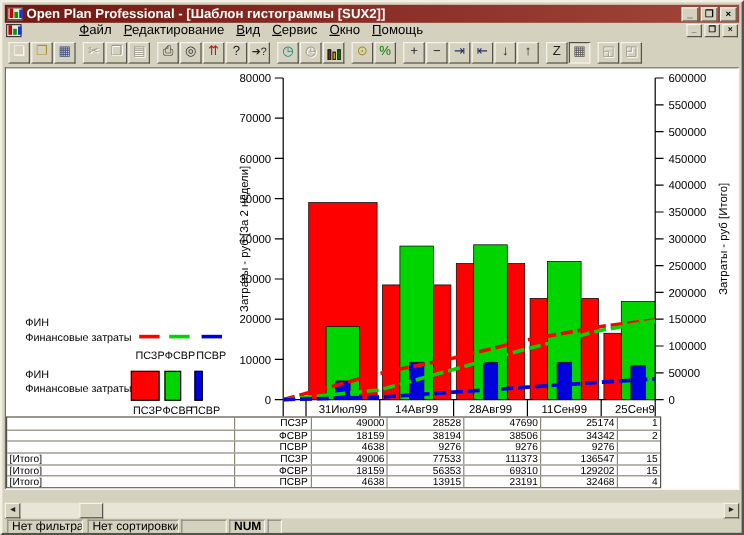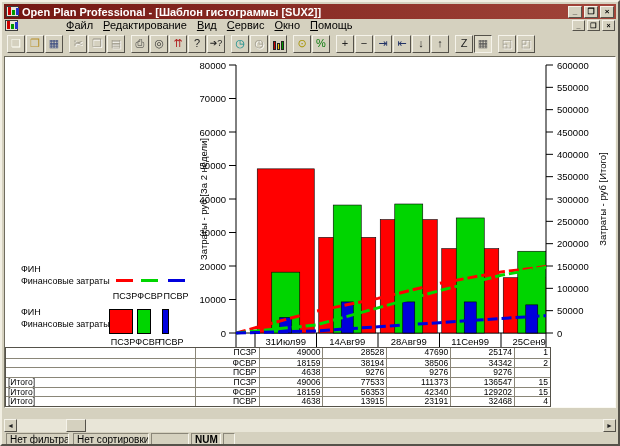--- a/index.html
+++ b/index.html
@@ -336,21 +336,21 @@
           <span class="tcell num" style="width: 64px;">77533</span>
           <span class="tcell num" style="width: 64px; text-align: right;">111373</span>
           <span class="tcell num" style="width: 64px;">136547</span>
           <span class="tcell num" style="width: 35px;">15</span>
         </div>
         <div class="trow">
           <span class="tcell" style="width: 190px;">[Итого]</span>
           <span class="tcell num" style="width: 64px;">ФСВР</span>
           <span class="tcell num" style="width: 64px;">18159</span>
           <span class="tcell num" style="width: 64px;">56353</span>
-          <span class="tcell num" style="width: 64px;">42340</span>
+          <span class="tcell num" style="width: 64px;">69310</span>
           <span class="tcell num" style="width: 64px;">129202</span>
           <span class="tcell num" style="width: 35px;">15</span>
         </div>
         <div class="trow">
           <span class="tcell" style="width: 190px;">[Итого]</span>
           <span class="tcell num" style="width: 64px;">ПСВР</span>
           <span class="tcell num" style="width: 64px;">4638</span>
           <span class="tcell num" style="width: 64px;">13915</span>
           <span class="tcell num" style="width: 64px;">23191</span>
           <span class="tcell num" style="width: 64px;">32468</span>

